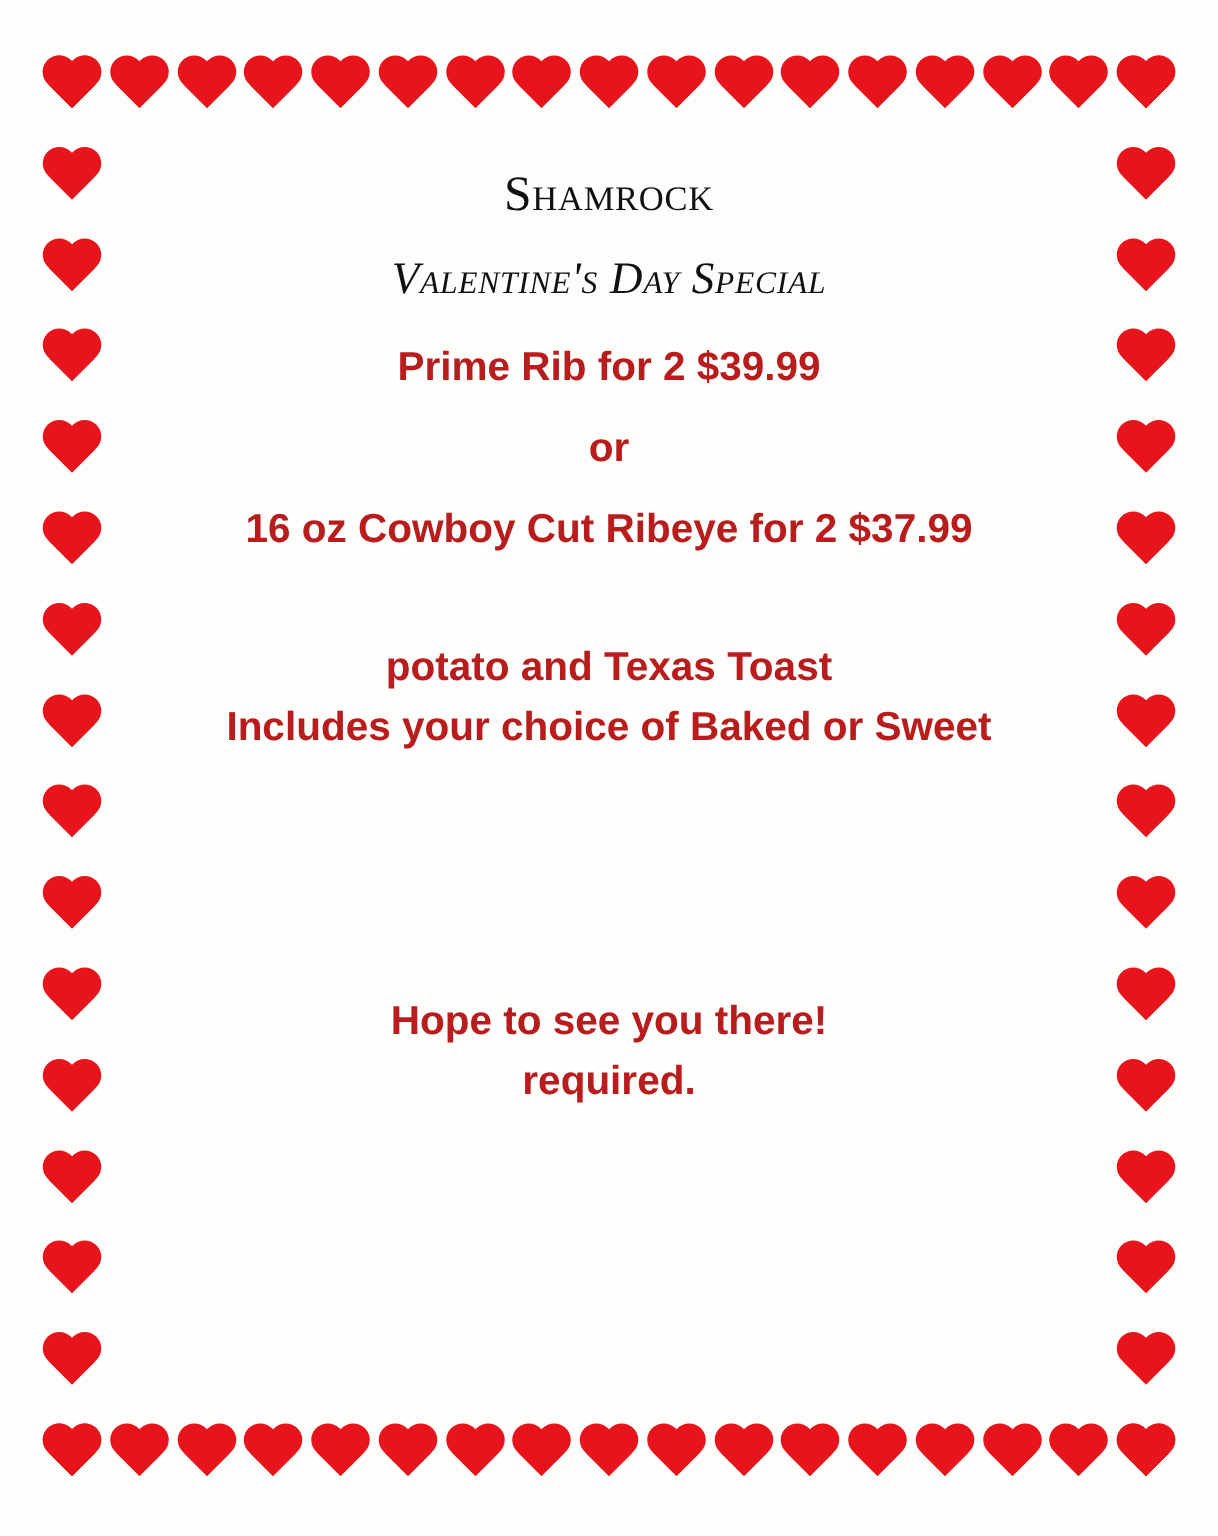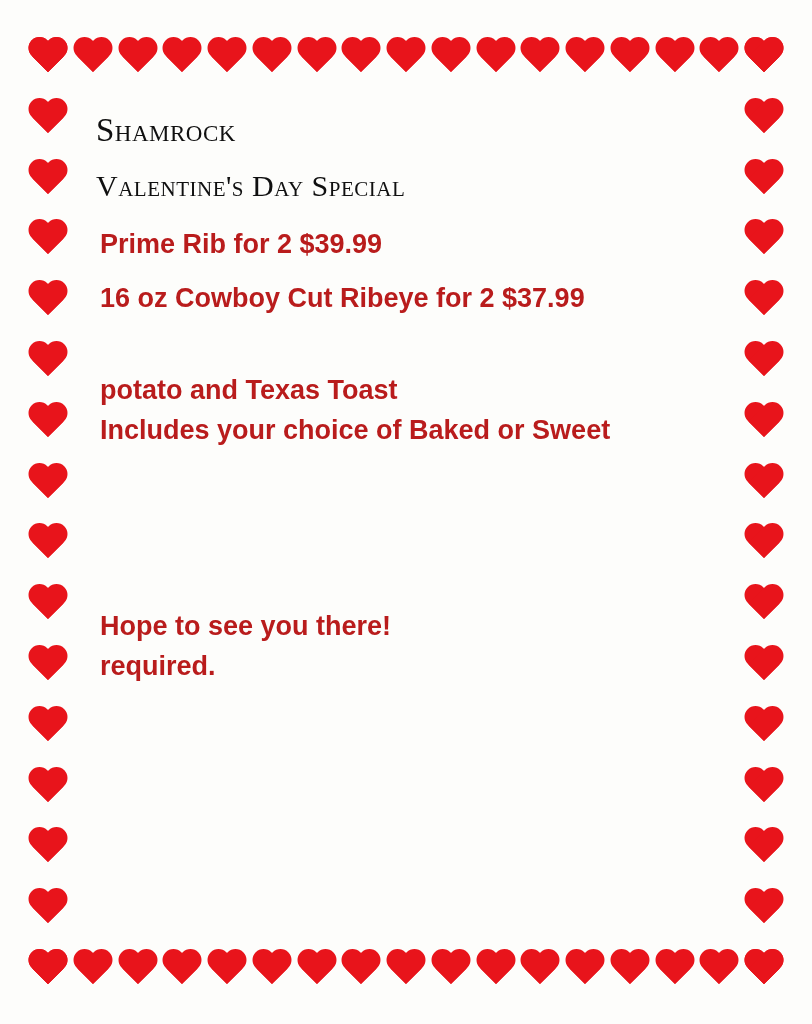--- a/index.html
+++ b/index.html
@@ -80,38 +80,40 @@
     transform-origin: 100% 100%;
   }
 
   
   #content {
     position: absolute;
     left: 96px;
     top: 96px;
     width: 620px;
     height: 840px;
+    text-align: center;
     color: #000000;
   }
 
   .title-serif {
     font-family: "Liberation Serif", serif;
     font-variant: small-caps;
     letter-spacing: 0.5px;
     color: #101010;
   }
   #line-shamrock {
     font-size: 33px;
     line-height: 40px;
     margin-top: 14px;
   }
   #line-vday {
     font-size: 30px;
     line-height: 40px;
     margin-top: 16px;
+    font-style: italic;
   }
 
   .body-line {
     font-family: "Liberation Sans", sans-serif;
     font-weight: bold;
     font-size: 27px;
     line-height: 40px;
     color: #b91c1c;
   }
   .gap-lg { height: 52px; }
@@ -210,20 +212,21 @@
   </div>
 
   <div id="content">
 
     <div class="title-serif" id="line-shamrock">Shamrock</div>
 
     <div class="title-serif" id="line-vday">Valentine's Day Special</div>
 
     <div class="block">
       <div class="body-line" id="line-price1">Prime Rib for 2 $39.99</div>
+      <div class="body-line" id="line-or">or</div>
       <div class="body-line" id="line-price2">16 oz Cowboy Cut Ribeye for 2 $37.99</div>
     </div>
 
     <div class="gap-lg"></div>
 
     <div class="block">
       <div class="body-line">potato and Texas Toast</div>
       <div class="body-line">Includes your choice of Baked or Sweet</div>
     </div>
 

